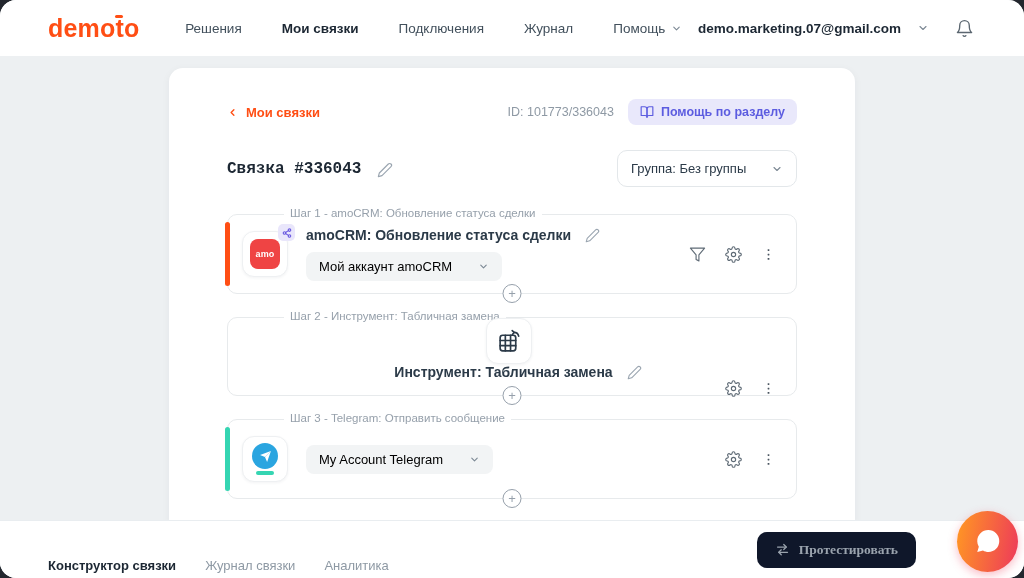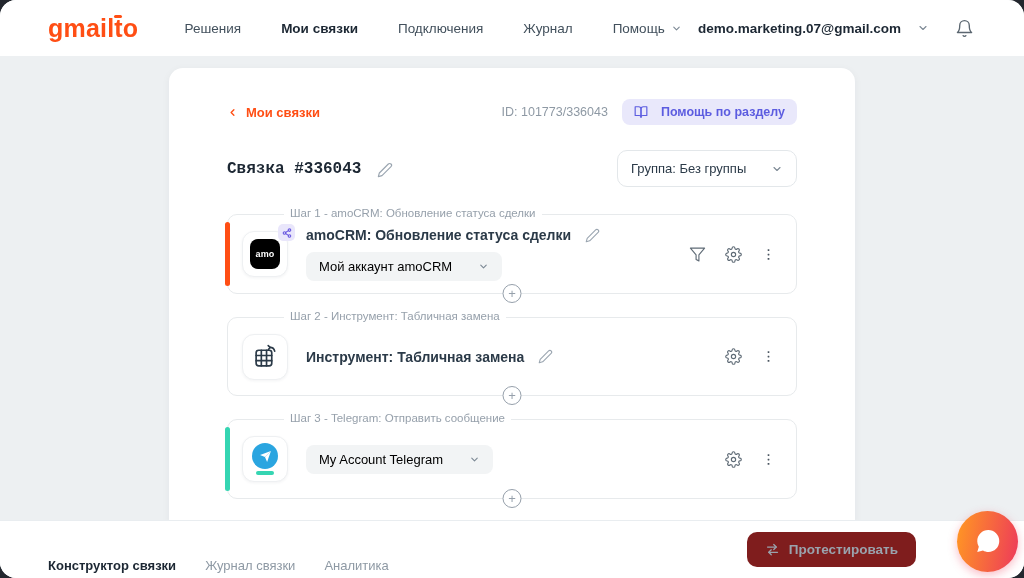--- a/index.html
+++ b/index.html
@@ -36,21 +36,21 @@
     position:absolute; left:169px; top:68px; width:686px; height:453px;
     background:#ffffff; border-radius:14px 14px 0 0;
     box-shadow:0 2px 8px rgba(34,47,62,.05);
     padding:0 58px;
   }
   .card-row1 { margin-top:31px; display:flex; align-items:center; justify-content:space-between; }
   .breadcrumb { display:flex; align-items:center; gap:8px; color:#ff4e14; font-size:13px; font-weight:700; cursor:pointer; }
   .row1-right { display:flex; align-items:center; gap:14px; }
   .conn-id { font-size:12.5px; color:#8e99a4; }
   .help-btn {
-    display:flex; align-items:center; gap:13px;
+    display:flex; align-items:center; gap:7px;
     background:#e9e8fb; color:#5c5ce0; border:none; cursor:pointer;
     font-family:inherit; font-size:12.5px; font-weight:700;
     padding:6px 12px; border-radius:8px;
   }
   .card-row2 { margin-top:25px; display:flex; align-items:center; justify-content:space-between; }
   .conn-title-wrap { display:flex; align-items:flex-end; gap:16px;font-family:Liberation Mono, monospace; }
   .conn-title { font-size:16px; font-weight:700; color:#1c2733; }
   .icon-btn { background:none; border:none; padding:0; cursor:pointer; display:flex; align-items:center; }
   .group-select {
     width:180px; height:37px; background:#fff; border:1px solid #e3e7ea; border-radius:10px;
@@ -59,37 +59,37 @@
   }
 
   
   .steps { margin-top:27px; display:flex; flex-direction:column; }
   .step {
     position:relative; width:570px; margin:0 auto 23px auto;
     background:#fff; border:1px solid #e7eaec; border-radius:10px;
     display:flex; align-items:center; padding:0 20px 0 14px;
   }
   .step.h80 { height:80px; }
-  .step.h79 { height:79px; }
+  .step.h79 { height:79px;flex-direction:column; }
   .step-legend {
     position:absolute; top:-8px; left:12px; background:#fff; padding:0 6px;
     font-size:11.5px; color:#96a0ab; white-space:nowrap;margin-left:44px;
   }
   .step-accent {
     position:absolute; left:-3px; top:7px; bottom:7px; width:5px; border-radius:4px;
   }
   .accent-orange { background:#ff4e14; }
   .accent-teal { background:#35d5b2; }
   .app-icon {
     position:relative; width:46px; height:46px; background:#fff;
     border:1px solid #eef0f2; border-radius:12px; box-shadow:0 1px 3px rgba(34,47,62,.06);
     display:flex; align-items:center; justify-content:center; flex:0 0 auto;
   }
   .amo-square {
-    width:30px; height:30px; background:#000000; border-radius:8px;
+    width:30px; height:30px; background:#ef4444; border-radius:8px;
     display:flex; align-items:center; justify-content:center;
     color:#fff; font-size:9px; font-weight:700; letter-spacing:.2px;
   }
   .app-badge {
     position:absolute; top:-8px; right:-8px; width:17px; height:17px;
     background:#e9e6fb; border-radius:5px;
     display:flex; align-items:center; justify-content:center;
   }
   .tg-wrap { display:flex; flex-direction:column; align-items:center; gap:2px; }
   .tg-circle { width:26px; height:26px; border-radius:50%; background:#2aa5e0; display:flex; align-items:center; justify-content:center; }
@@ -116,22 +116,22 @@
     position:absolute; left:0; right:0; bottom:0; height:57px; background:#fff;
     box-shadow:0 -1px 0 #e9edf0; display:flex; align-items:center;
     padding:0 56px 0 48px; z-index:6;
   }
   .footer-tabs { display:flex; align-items:center; gap:29px; }
   .footer-tab { font-size:13px; color:#8e99a4; cursor:pointer; white-space:nowrap;margin-top:32px; }
   .footer-tab.active { color:#1c2733; font-weight:700; }
   .footer-actions { margin-left:auto; display:flex; align-items:center; gap:13px; padding-right:52px; }
   .test-btn {
     display:flex; align-items:center; gap:9px;
-    background:#7f1d1d; color:#9aa3ad; border:none; border-radius:10px; cursor:pointer;
-    font-family:Liberation Sans, sans-serif; font-size:13.5px; font-weight:600; padding:10px 18px;
+    background:#0f172a; color:#9aa3ad; border:none; border-radius:10px; cursor:pointer;
+    font-family:Liberation Serif, serif; font-size:13.5px; font-weight:600; padding:10px 18px;
   }
   .run-btn {
     display:flex; align-items:center; gap:9px;
     background:#ff4d15; color:#ffffff; border:none; border-radius:10px; cursor:pointer;
     font-family:inherit; font-size:13.5px; font-weight:700; padding:10px 20px;
   }
   .chat-fab {
     position:absolute; right:6px; bottom:6px; width:61px; height:61px; border-radius:50%;
     background:linear-gradient(100deg, #ff9425 5%, #ee3d58 95%);
     border:none; cursor:pointer; z-index:10;
@@ -139,21 +139,21 @@
     box-shadow:0 3px 10px rgba(238,61,88,.35);
   }
 </style>
 </head>
 <body>
 
 <div class="frame">
 
   <div class="navbar">
     <div class="logo">
-      <span>gmail</span>
+      <span>demo</span>
         <span class="t-bar">t</span>
         <span>o</span>
     </div>
     <div class="nav-menu">
       <span class="nav-item">Решения</span>
       <span class="nav-item active">Мои связки</span>
       <span class="nav-item">Подключения</span>
       <span class="nav-item">Журнал</span>
       <span class="nav-item">
         <span>Помощь</span>

